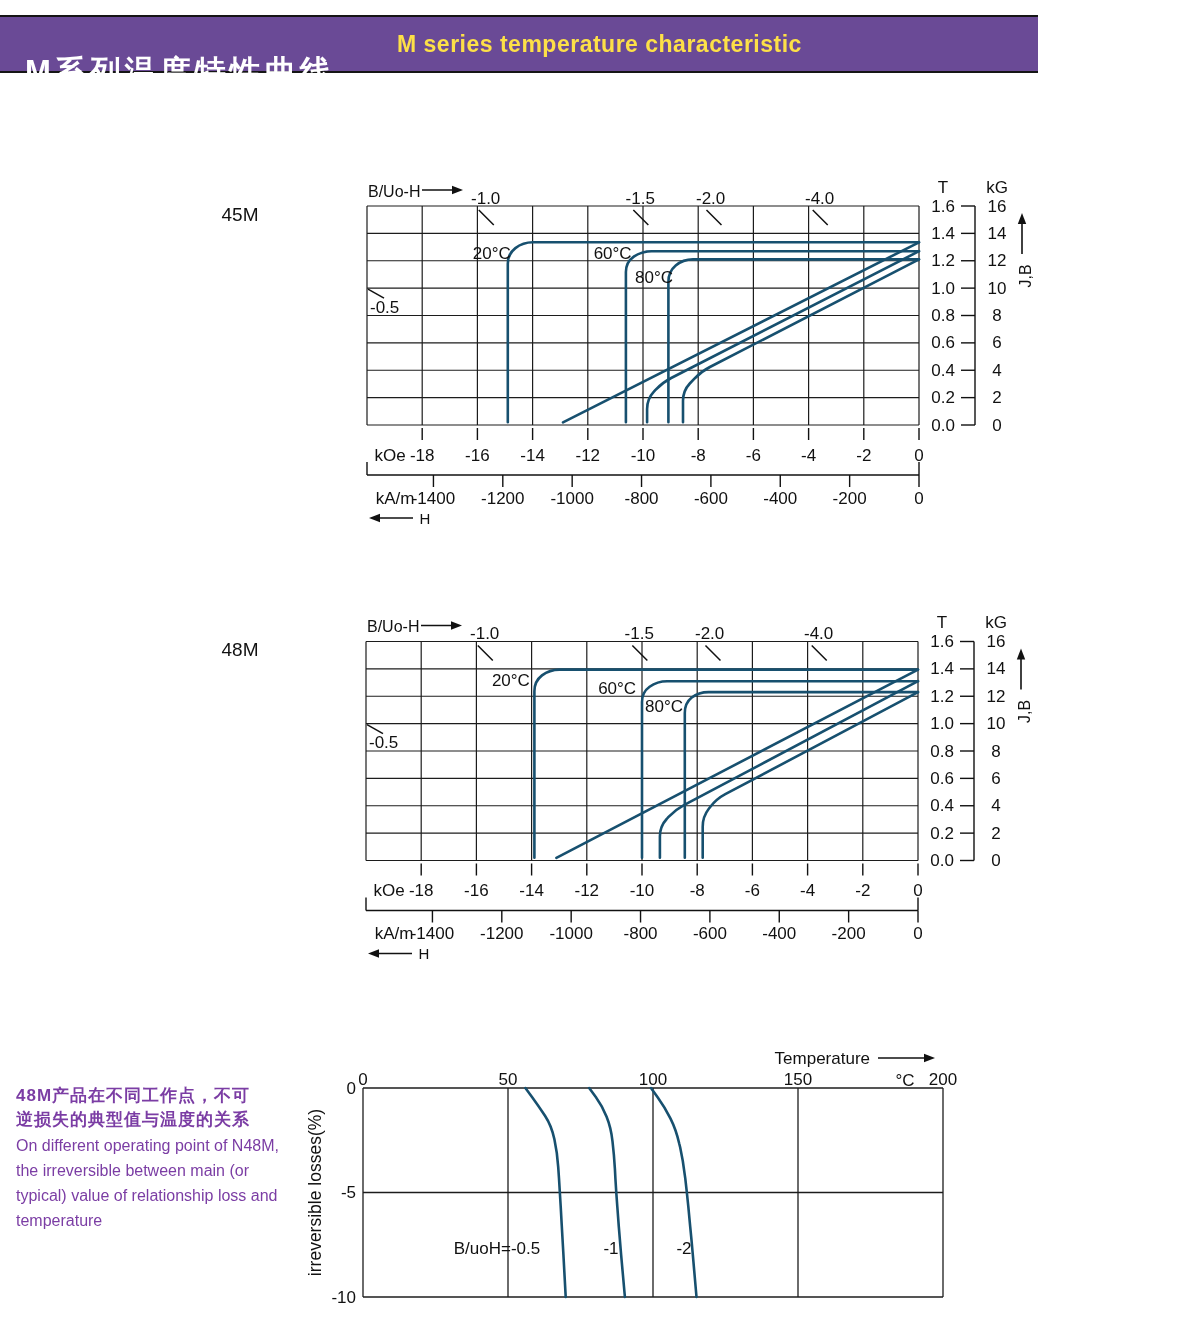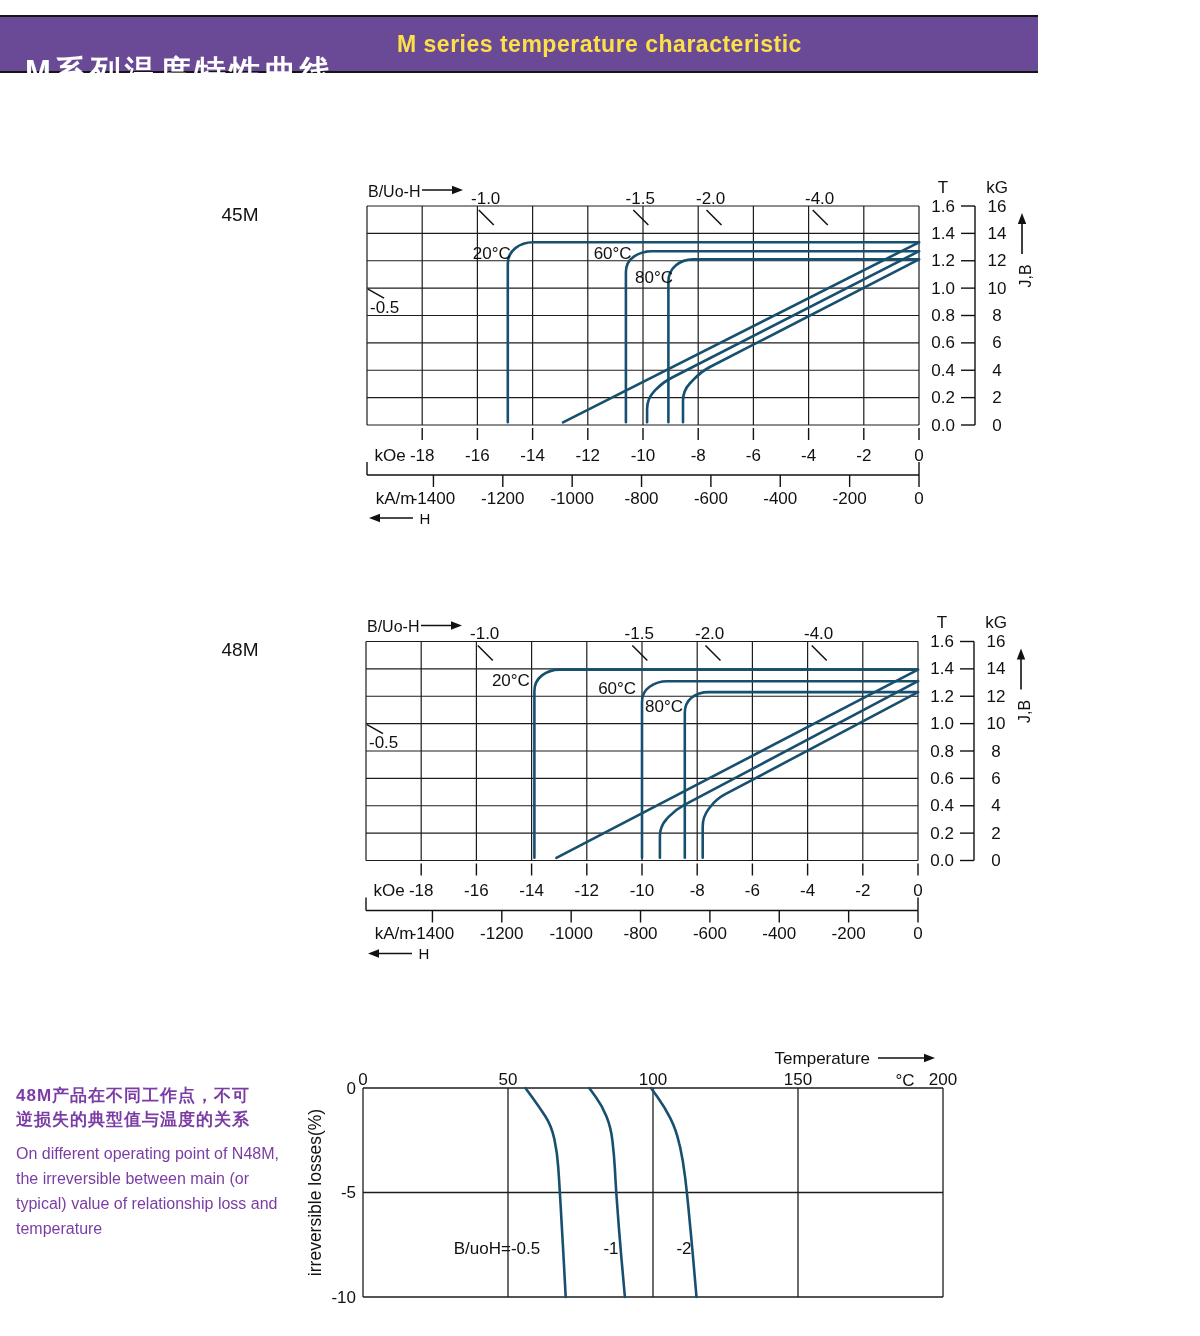--- a/index.html
+++ b/index.html
@@ -7,21 +7,21 @@
         font-family:"Liberation Sans",sans-serif;color:#111;}
   .banner{position:absolute;left:0;top:15px;width:1038px;height:58px;box-sizing:border-box;
           background:#6a4a96;border-top:2px solid #151515;border-bottom:2px solid #151515;}
   .banner .t-zh{position:absolute;left:25px;top:50%;transform:translateY(-52%);
           font-size:31px;font-weight:bold;color:#ffffff;letter-spacing:4px;white-space:nowrap;margin-top:29px;}
   .banner .t-en{position:absolute;left:356px;top:50%;transform:translateY(-50%);
           font-size:23px;font-weight:bold;color:#fde047;letter-spacing:0.5px;white-space:nowrap;margin-left:41px;}
   .note{position:absolute;left:16px;top:1084px;width:300px;}
   .note .zh{font-size:17px;font-weight:bold;color:#7b3da4;letter-spacing:1px;line-height:24px;white-space:nowrap;}
   .note .en{font-size:16px;color:#7b3da4;line-height:25px;white-space:nowrap;}
-  .note .en-block{margin-top:9px;}
+  .note .en-block{margin-top:1px;}
   svg text{font-family:"Liberation Sans",sans-serif;fill:#111;}
   #canvas{position:absolute;left:0;top:0;}
 </style>
 </head>
 <body>
 
 <div class="page">
 
   <div class="banner">
     <span class="t-zh">M系列温度特性曲线</span>

